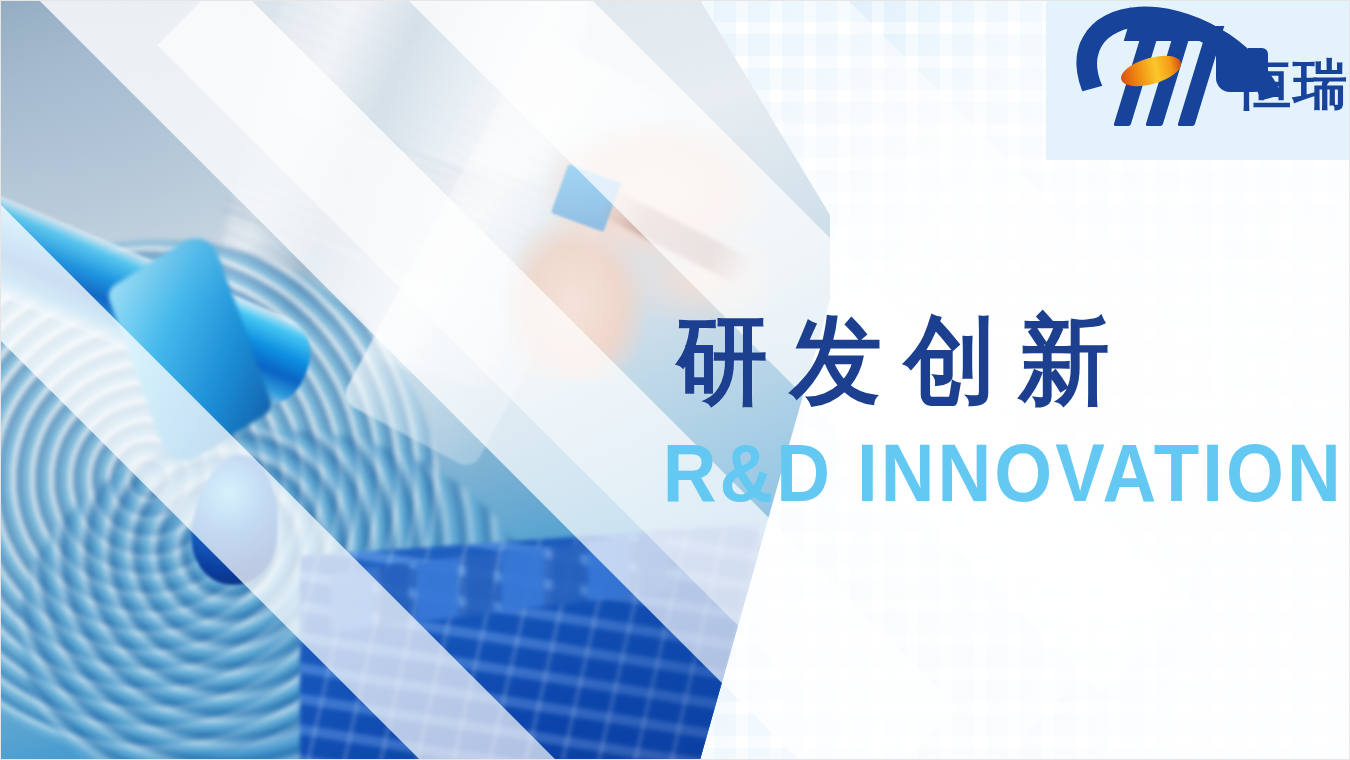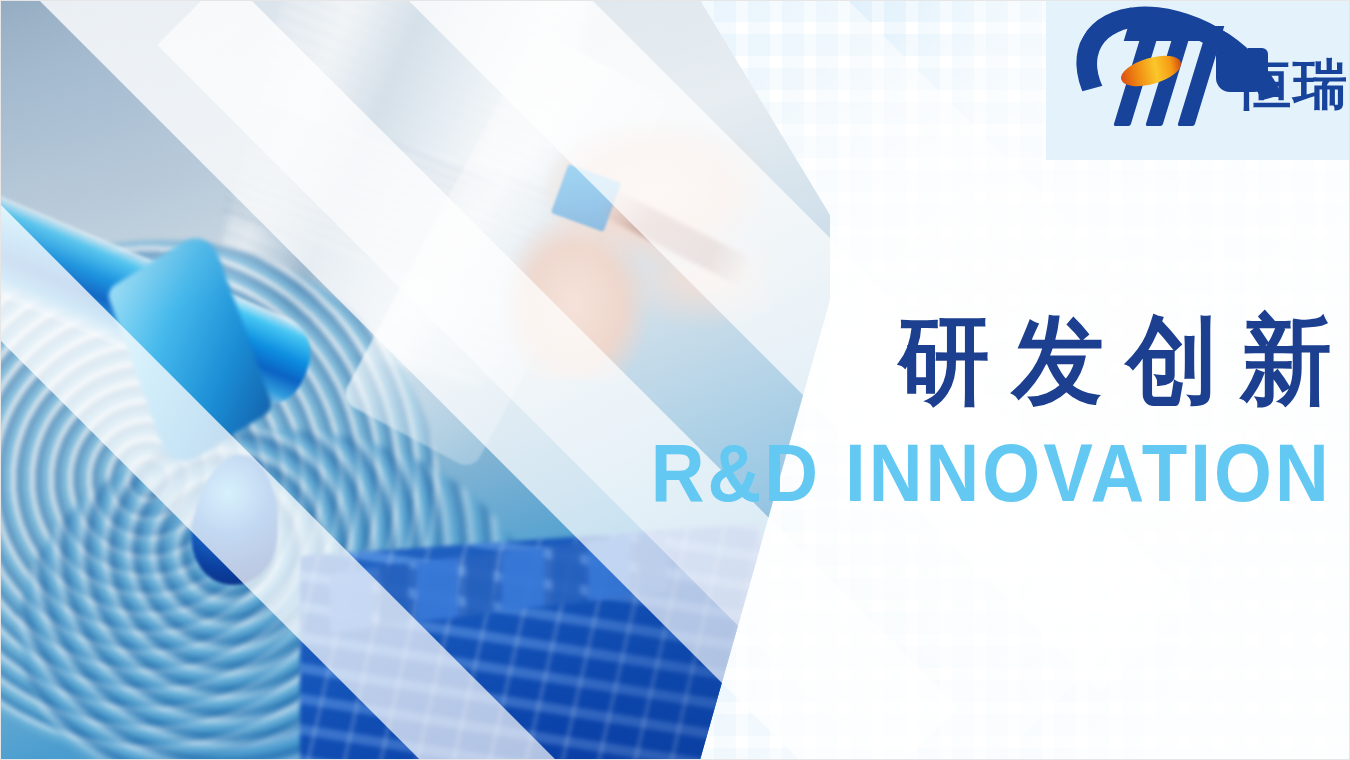--- a/index.html
+++ b/index.html
@@ -246,23 +246,23 @@
     left: 470px; top: -300px;
     width: 520px; height: 1100px;
     transform: rotate(-45deg);
     background: linear-gradient(180deg, rgba(255,255,255,.62), rgba(255,255,255,.34));
     pointer-events: none;
   }
 
   
   .headline {
     position: absolute;
-    right: 18px;
+    right: 6px;
     top: 318px;
-    text-align: right;
+    text-align: left;
     line-height: 1;
   }
   .headline-cn {
     font-family: "DejaVu Sans", "Liberation Sans", sans-serif;
     font-weight: 700;
     font-size: 92px;
     letter-spacing: 22px;
     color: #1c3f8f;
     text-shadow: 0 0 1px rgba(255,255,255,.7);
     margin: 0 -22px 0 0;

